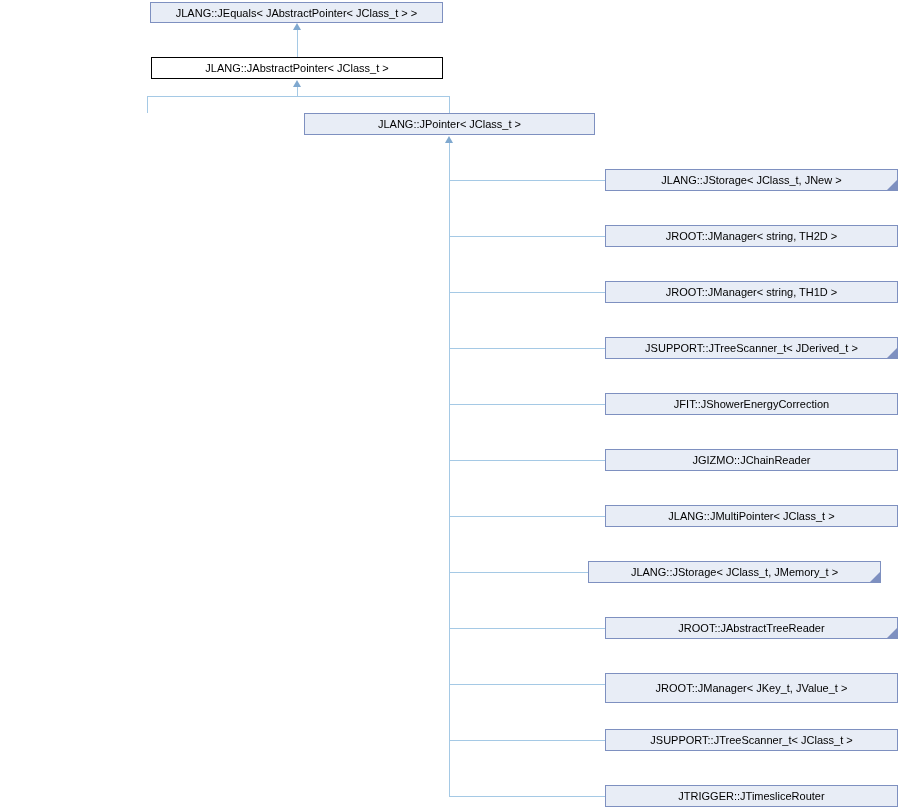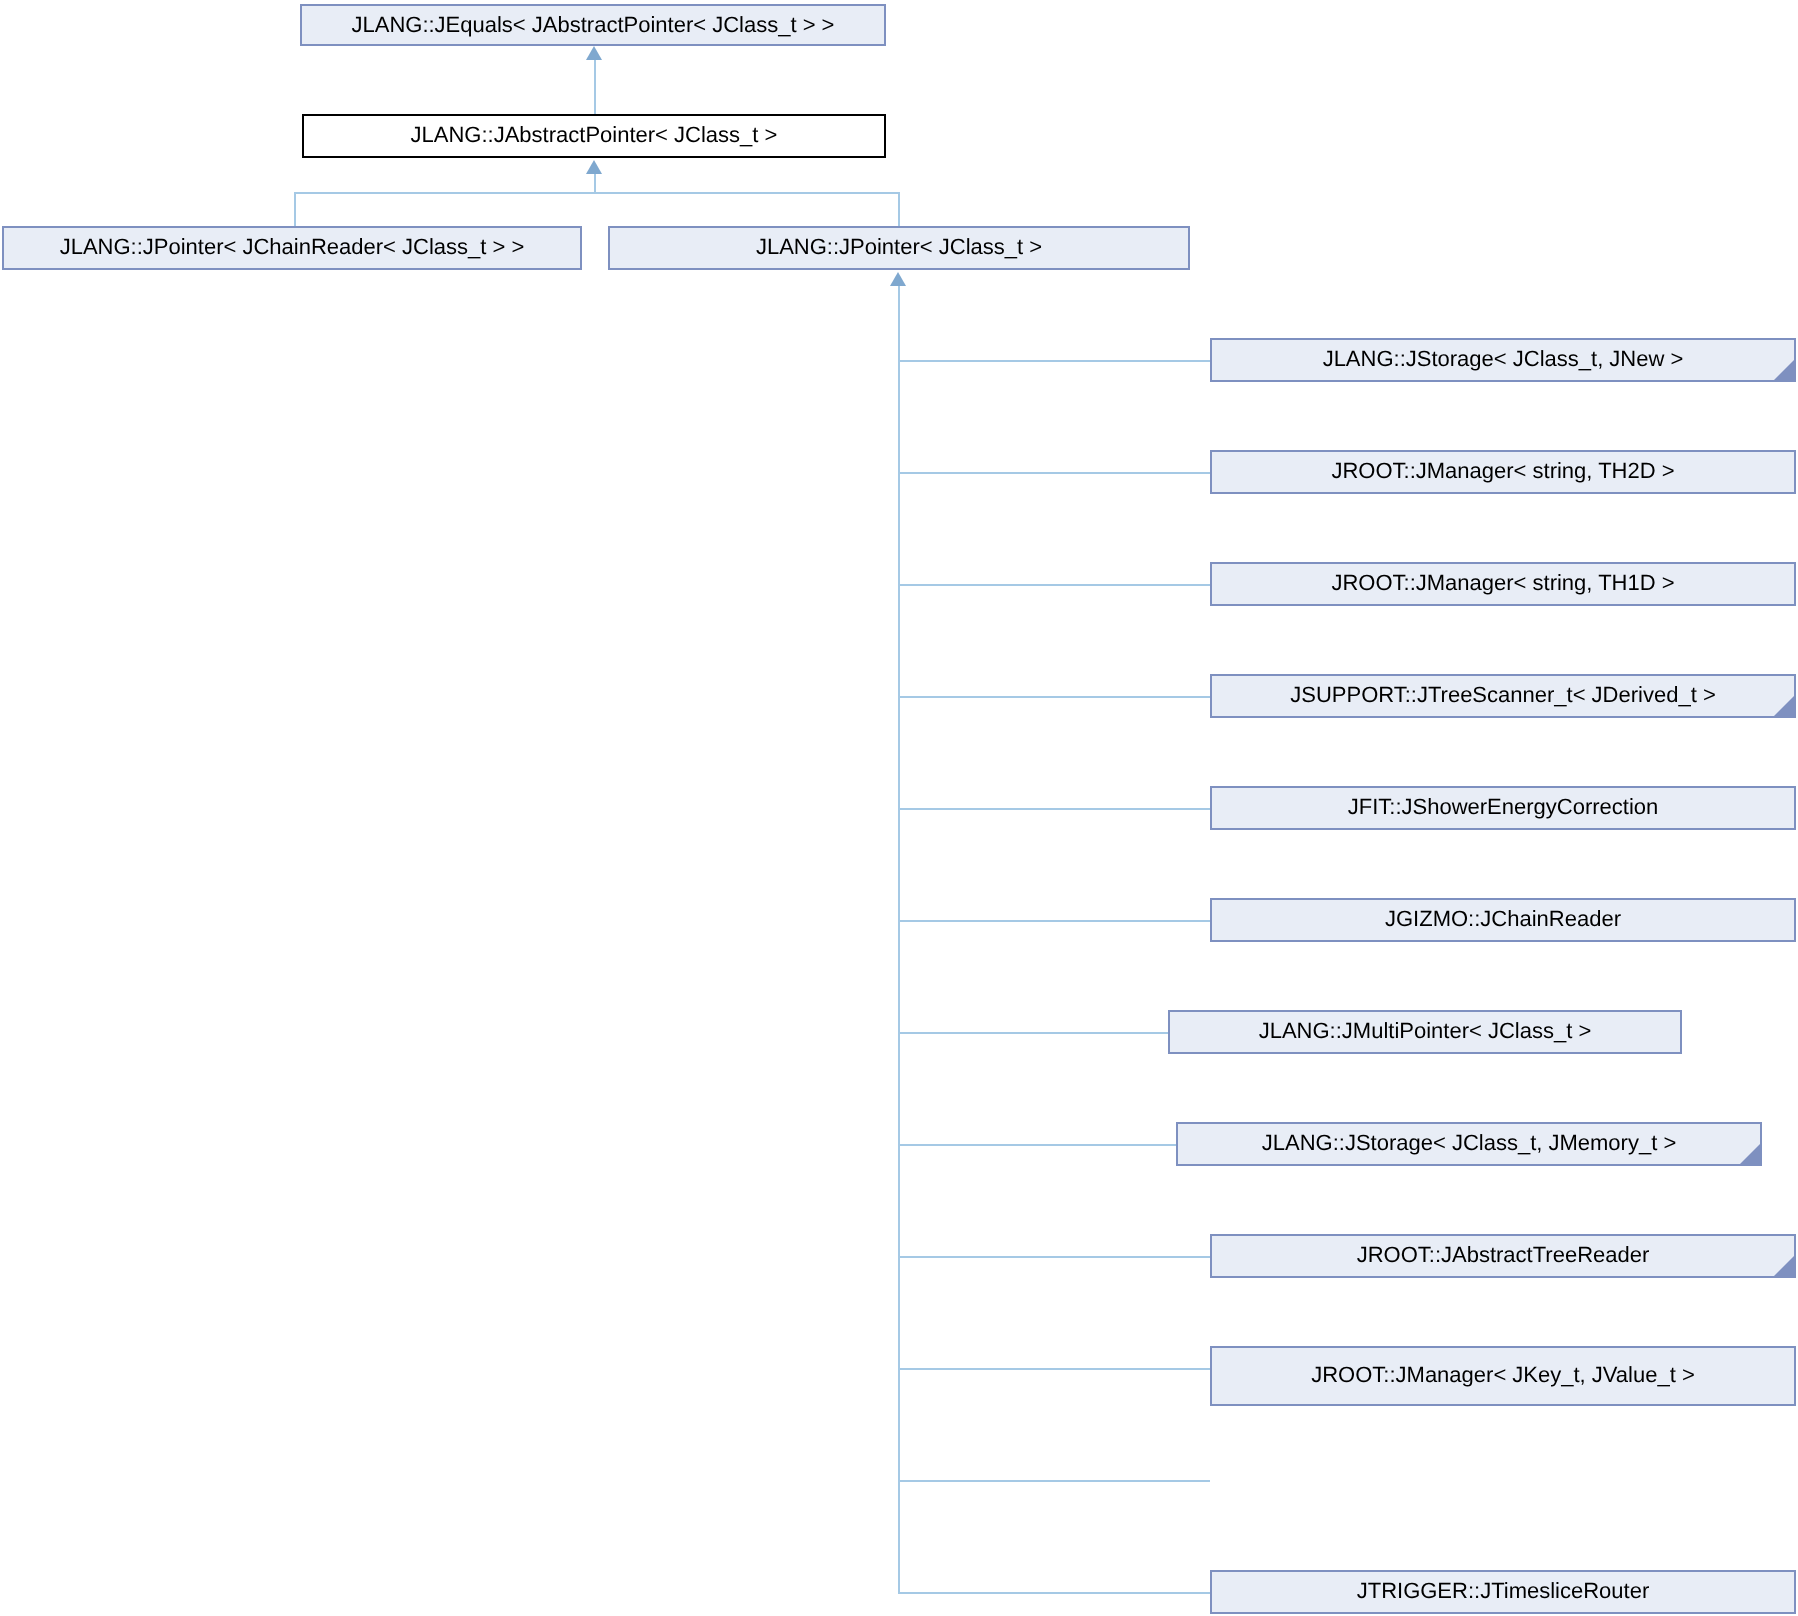--- a/index.html
+++ b/index.html
@@ -81,23 +81,20 @@
   <div class="node current" style="left:151px; top:57px; width:292px; height:22px;">
     <span class="lbl">JLANG::JAbstractPointer&lt; JClass_t &gt;</span>
   </div>
 
   <div class="arrow-up" style="left:293px; top:80px;"></div>
   <div class="vline" style="left:297px; top:87px; height:9px;"></div>
   <div class="hline" style="left:147px; top:96px; width:303px;"></div>
   <div class="vline" style="left:147px; top:96px; height:17px;"></div>
   <div class="vline" style="left:449px; top:96px; height:17px;"></div>
 
-  <div class="node" style="left:1px; top:113px; width:290px; height:22px;">
-    <span class="lbl">JLANG::JPointer&lt; JChainReader&lt; JClass_t &gt; &gt;</span>
-  </div>
   <div class="node" style="left:304px; top:113px; width:291px; height:22px;">
     <span class="lbl">JLANG::JPointer&lt; JClass_t &gt;</span>
   </div>
 
   <div class="arrow-up" style="left:445px; top:136px;"></div>
   <div class="vline" style="left:449px; top:143px; height:654px;"></div>
 
   <div class="hline" style="left:450px; top:180px; width:155px;"></div>
   <div class="hline" style="left:450px; top:236px; width:155px;"></div>
   <div class="hline" style="left:450px; top:292px; width:155px;"></div>
@@ -128,34 +125,38 @@
     <span class="fold"></span>
   </div>
   <div class="node" style="left:605px; top:393px; width:293px; height:22px;">
     <span class="lbl">JFIT::JShowerEnergyCorrection</span>
 
   </div>
   <div class="node" style="left:605px; top:449px; width:293px; height:22px;">
     <span class="lbl">JGIZMO::JChainReader</span>
 
   </div>
-  <div class="node" style="left:584px; top:505px; width:257px; height:22px;">
+  <div class="node" style="left:605px; top:505px; width:293px; height:22px;">
     <span class="lbl">JLANG::JMultiPointer&lt; JClass_t &gt;</span>
 
   </div>
   <div class="node" style="left:588px; top:561px; width:293px; height:22px;">
     <span class="lbl">JLANG::JStorage&lt; JClass_t, JMemory_t &gt;</span>
     <span class="fold"></span>
   </div>
   <div class="node" style="left:605px; top:617px; width:293px; height:22px;">
     <span class="lbl">JROOT::JAbstractTreeReader</span>
     <span class="fold"></span>
   </div>
   <div class="node" style="left:605px; top:673px; width:293px; height:30px;">
     <span class="lbl">JROOT::JManager&lt; JKey_t, JValue_t &gt;</span>
 
   </div>
+  <div class="node" style="left:605px; top:729px; width:293px; height:22px;">
+    <span class="lbl">JSUPPORT::JTreeScanner_t&lt; JClass_t &gt;</span>
+
+  </div>
   <div class="node" style="left:605px; top:785px; width:293px; height:22px;">
     <span class="lbl">JTRIGGER::JTimesliceRouter</span>
 
   </div>
 
 </div>
 
 </body></html>

